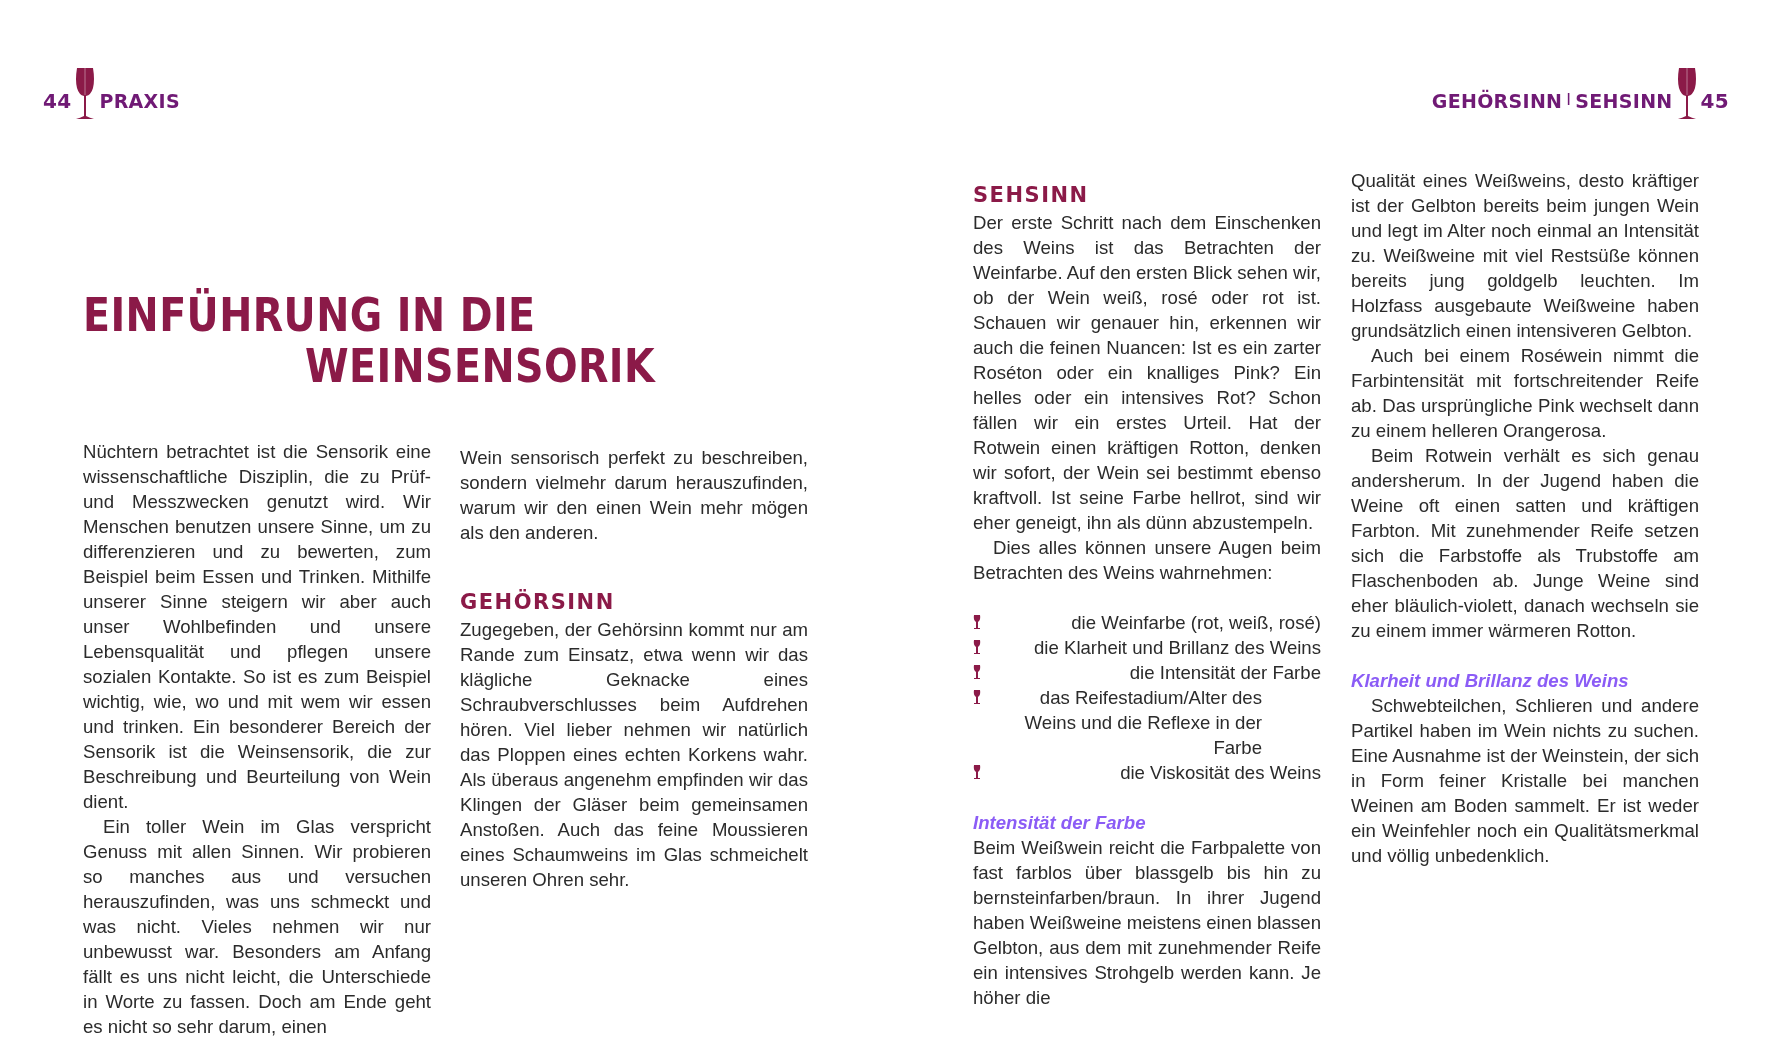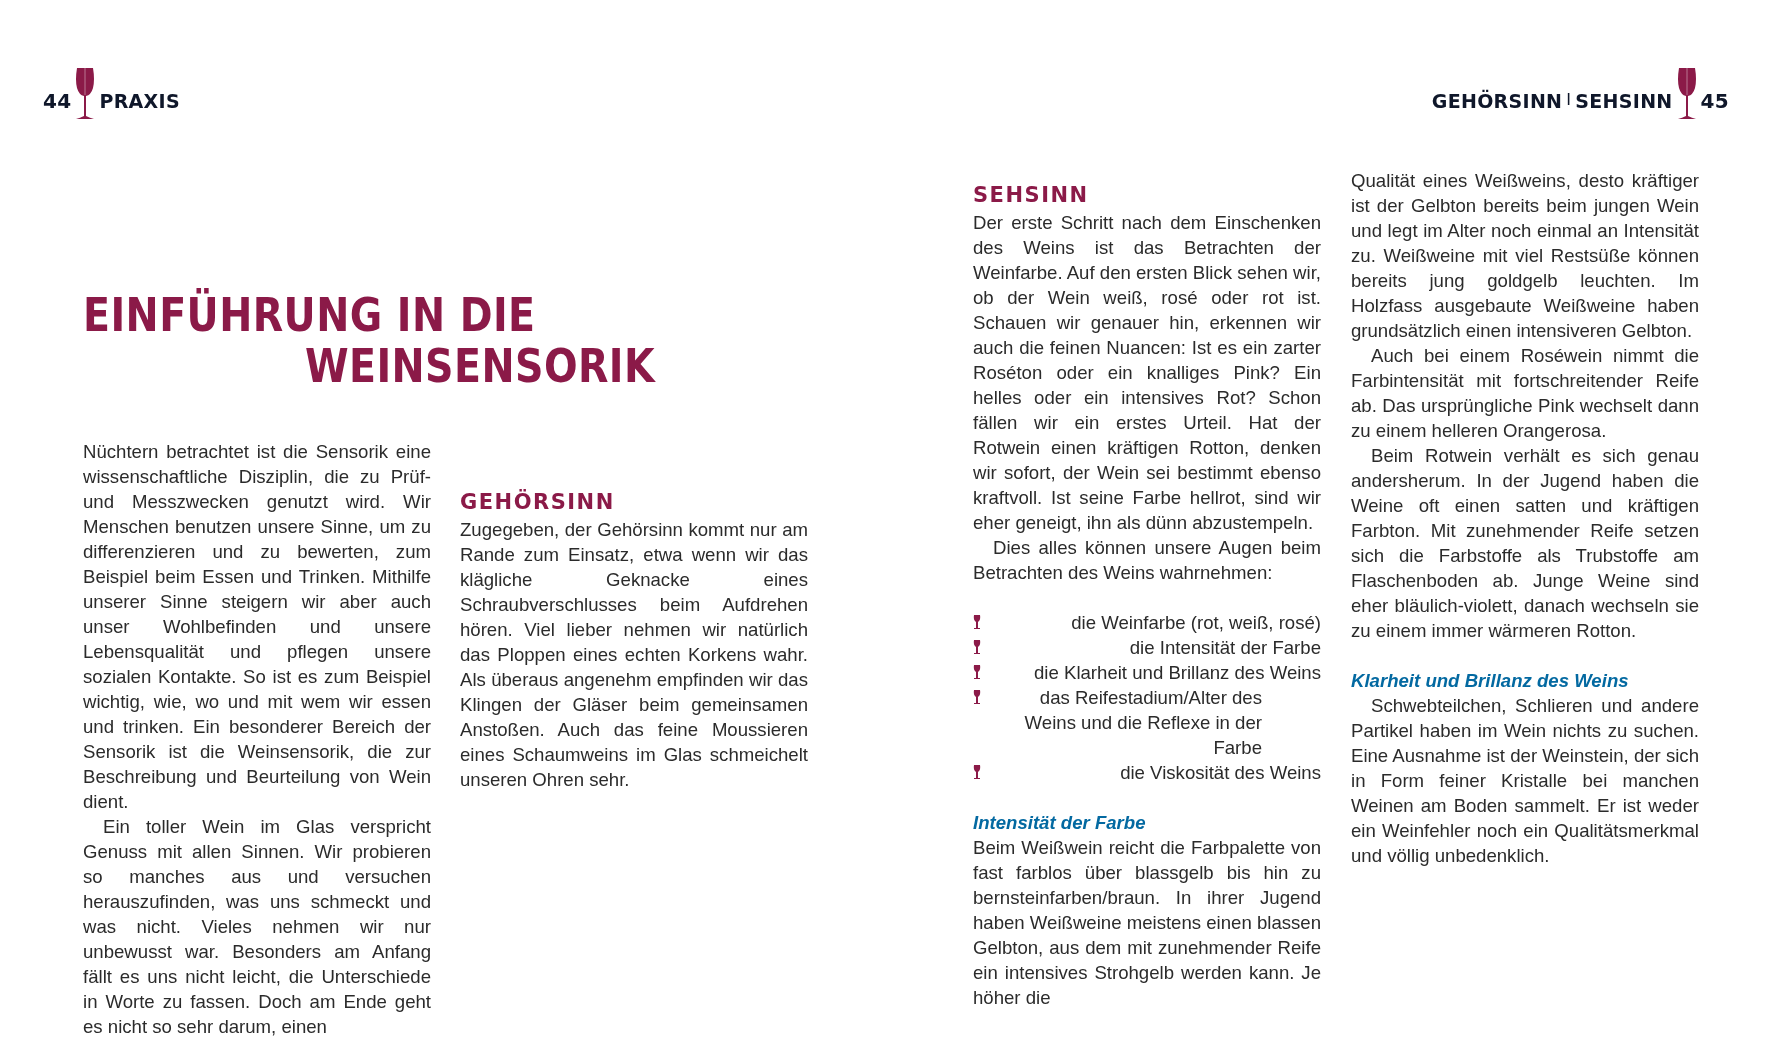--- a/index.html
+++ b/index.html
@@ -1,19 +1,19 @@
 <!DOCTYPE html>
 <html><head>
 <meta charset="utf-8">
 <style>
   html, body { margin: 0; padding: 0; background: #ffffff; }
   body { width: 1771px; height: 1062px; position: relative; overflow: hidden;
          font-family: "Liberation Sans", sans-serif; color: #2b2b2b; }
   .runhead { position: absolute; top: 56px; font-family: "DejaVu Sans", sans-serif;
-             font-weight: bold; font-size: 19px; letter-spacing: 0.3px; color: #0f172a;
+             font-weight: bold; font-size: 19px; letter-spacing: 0.3px; color: #701a75;
              display: flex; align-items: flex-end; line-height: 22px; }
   .runhead.left { left: 43px; }
   .runhead.right { right: 42px; }
   .glass { width: 22px; height: 56px; margin: 0 3px; position: relative; top: 10px; }
   .pagenum { font-size: 20px; }
   .sep { font-weight: normal; margin: 0 4px; font-size: 16px; position: relative; top: -1px; }
 
   .title { position: absolute; left: 83px; top: 290px; margin: 0;
            font-family: "DejaVu Sans", sans-serif; font-weight: bold; color: #8b1a48;
            font-size: 46px; line-height: 51px; letter-spacing: 0.5px; transform: scaleX(0.86);
@@ -25,21 +25,21 @@
   .col p { margin: 0; }
   .col p.ind { text-indent: 20px; }
   .col1 { left: 83px; top: 439px; }
   .col2 { left: 460px; top: 445px; }
   .col3 { left: 973px; top: 180px; }
   .col4 { left: 1351px; top: 168px; }
 
   .sect { font-family: "DejaVu Sans", sans-serif; font-weight: bold; color: #8b1a48;
           font-size: 21px; letter-spacing: 1.5px; margin: 0; line-height: 30px; }
   .sub { font-family: "Liberation Sans", sans-serif; font-weight: bold; font-style: italic;
-         color: #0369a1; font-size: 18.6px; line-height: 25px; margin: 0; }
+         color: #8b5cf6; font-size: 18.6px; line-height: 25px; margin: 0; }
   .gap { height: 25px; }
   .gap-big { height: 42px; }
 
   ul.bullets { list-style: none; padding: 0; margin: 0; text-align: right; }
   ul.bullets li { position: relative; padding-left: 19px; }
   ul.bullets li .bul { position: absolute; left: 0; top: 5px; width: 8px; height: 15px; }
 </style>
 </head>
 <body>
 
@@ -67,20 +67,21 @@
   <span class="l1">EINFÜHRUNG IN DIE</span>
   <span class="l2">WEINSENSORIK</span>
 </h1>
 
 <div class="col col1">
   <p>Nüchtern betrachtet ist die Sensorik eine wissenschaftliche Disziplin, die zu Prüf- und Messzwecken genutzt wird. Wir Menschen benutzen unsere Sinne, um zu differenzieren und zu bewerten, zum Beispiel beim Essen und Trinken. Mithilfe unserer Sinne steigern wir aber auch unser Wohlbefinden und unsere Lebensqualität und pflegen unsere sozialen Kontakte. So ist es zum Beispiel wichtig, wie, wo und mit wem wir essen und trinken. Ein besonderer Bereich der Sensorik ist die Weinsensorik, die zur Beschreibung und Beurteilung von Wein dient.</p>
   <p class="ind">Ein toller Wein im Glas verspricht Genuss mit allen Sinnen. Wir probieren so manches aus und versuchen herauszufinden, was uns schmeckt und was nicht. Vieles nehmen wir nur unbewusst war. Besonders am Anfang fällt es uns nicht leicht, die Unterschiede in Worte zu fassen. Doch am Ende geht es nicht so sehr darum, einen</p>
 </div>
 
 <div class="col col2">
+  <p>Wein sensorisch perfekt zu beschreiben, sondern vielmehr darum herauszufinden, warum wir den einen Wein mehr mögen als den anderen.</p>
   <div class="gap-big"></div>
   <h2 class="sect">GEHÖRSINN</h2>
   <p>Zugegeben, der Gehörsinn kommt nur am Rande zum Einsatz, etwa wenn wir das klägliche Geknacke eines Schraubverschlusses beim Aufdrehen hören. Viel lieber nehmen wir natürlich das Ploppen eines echten Korkens wahr. Als überaus angenehm empfinden wir das Klingen der Gläser beim gemeinsamen Anstoßen. Auch das feine Moussieren eines Schaumweins im Glas schmeichelt unseren Ohren sehr.</p>
 </div>
 
 <div class="col col3">
   <h2 class="sect">SEHSINN</h2>
   <p>Der erste Schritt nach dem Einschenken des Weins ist das Betrachten der Weinfarbe. Auf den ersten Blick sehen wir, ob der Wein weiß, rosé oder rot ist. Schauen wir genauer hin, erkennen wir auch die feinen Nuancen: Ist es ein zarter Roséton oder ein knalliges Pink? Ein helles oder ein intensives Rot? Schon fällen wir ein erstes Urteil. Hat der Rotwein einen kräftigen Rotton, denken wir sofort, der Wein sei bestimmt ebenso kraftvoll. Ist seine Farbe hellrot, sind wir eher geneigt, ihn als dünn abzustempeln.</p>
   <p class="ind">Dies alles können unsere Augen beim Betrachten des Weins wahrnehmen:</p>
   <div class="gap"></div>
@@ -88,27 +89,27 @@
     <li>
       <svg class="bul" viewBox="0 0 8 15">
           <path d="M1 0 H7 Q8 5 5 7 V13 H7 V14 H1 V13 H3 V7 Q0 5 1 0 Z" fill="#8b1a48"></path>
         </svg>
       <span>die Weinfarbe (rot, weiß, rosé)</span>
     </li>
     <li>
       <svg class="bul" viewBox="0 0 8 15">
           <path d="M1 0 H7 Q8 5 5 7 V13 H7 V14 H1 V13 H3 V7 Q0 5 1 0 Z" fill="#8b1a48"></path>
         </svg>
-      <span>die Intensität der Farbe</span>
+      <span>die Klarheit und Brillanz des Weins</span>
     </li>
     <li>
       <svg class="bul" viewBox="0 0 8 15">
           <path d="M1 0 H7 Q8 5 5 7 V13 H7 V14 H1 V13 H3 V7 Q0 5 1 0 Z" fill="#8b1a48"></path>
         </svg>
-      <span>die Klarheit und Brillanz des Weins</span>
+      <span>die Intensität der Farbe</span>
     </li>
     <li>
       <svg class="bul" viewBox="0 0 8 15">
           <path d="M1 0 H7 Q8 5 5 7 V13 H7 V14 H1 V13 H3 V7 Q0 5 1 0 Z" fill="#8b1a48"></path>
         </svg>
       <span style="display:block;max-width:270px;">das Reifestadium/Alter des Weins und die Reflexe in der Farbe</span>
     </li>
     <li>
       <svg class="bul" viewBox="0 0 8 15">
           <path d="M1 0 H7 Q8 5 5 7 V13 H7 V14 H1 V13 H3 V7 Q0 5 1 0 Z" fill="#8b1a48"></path>

